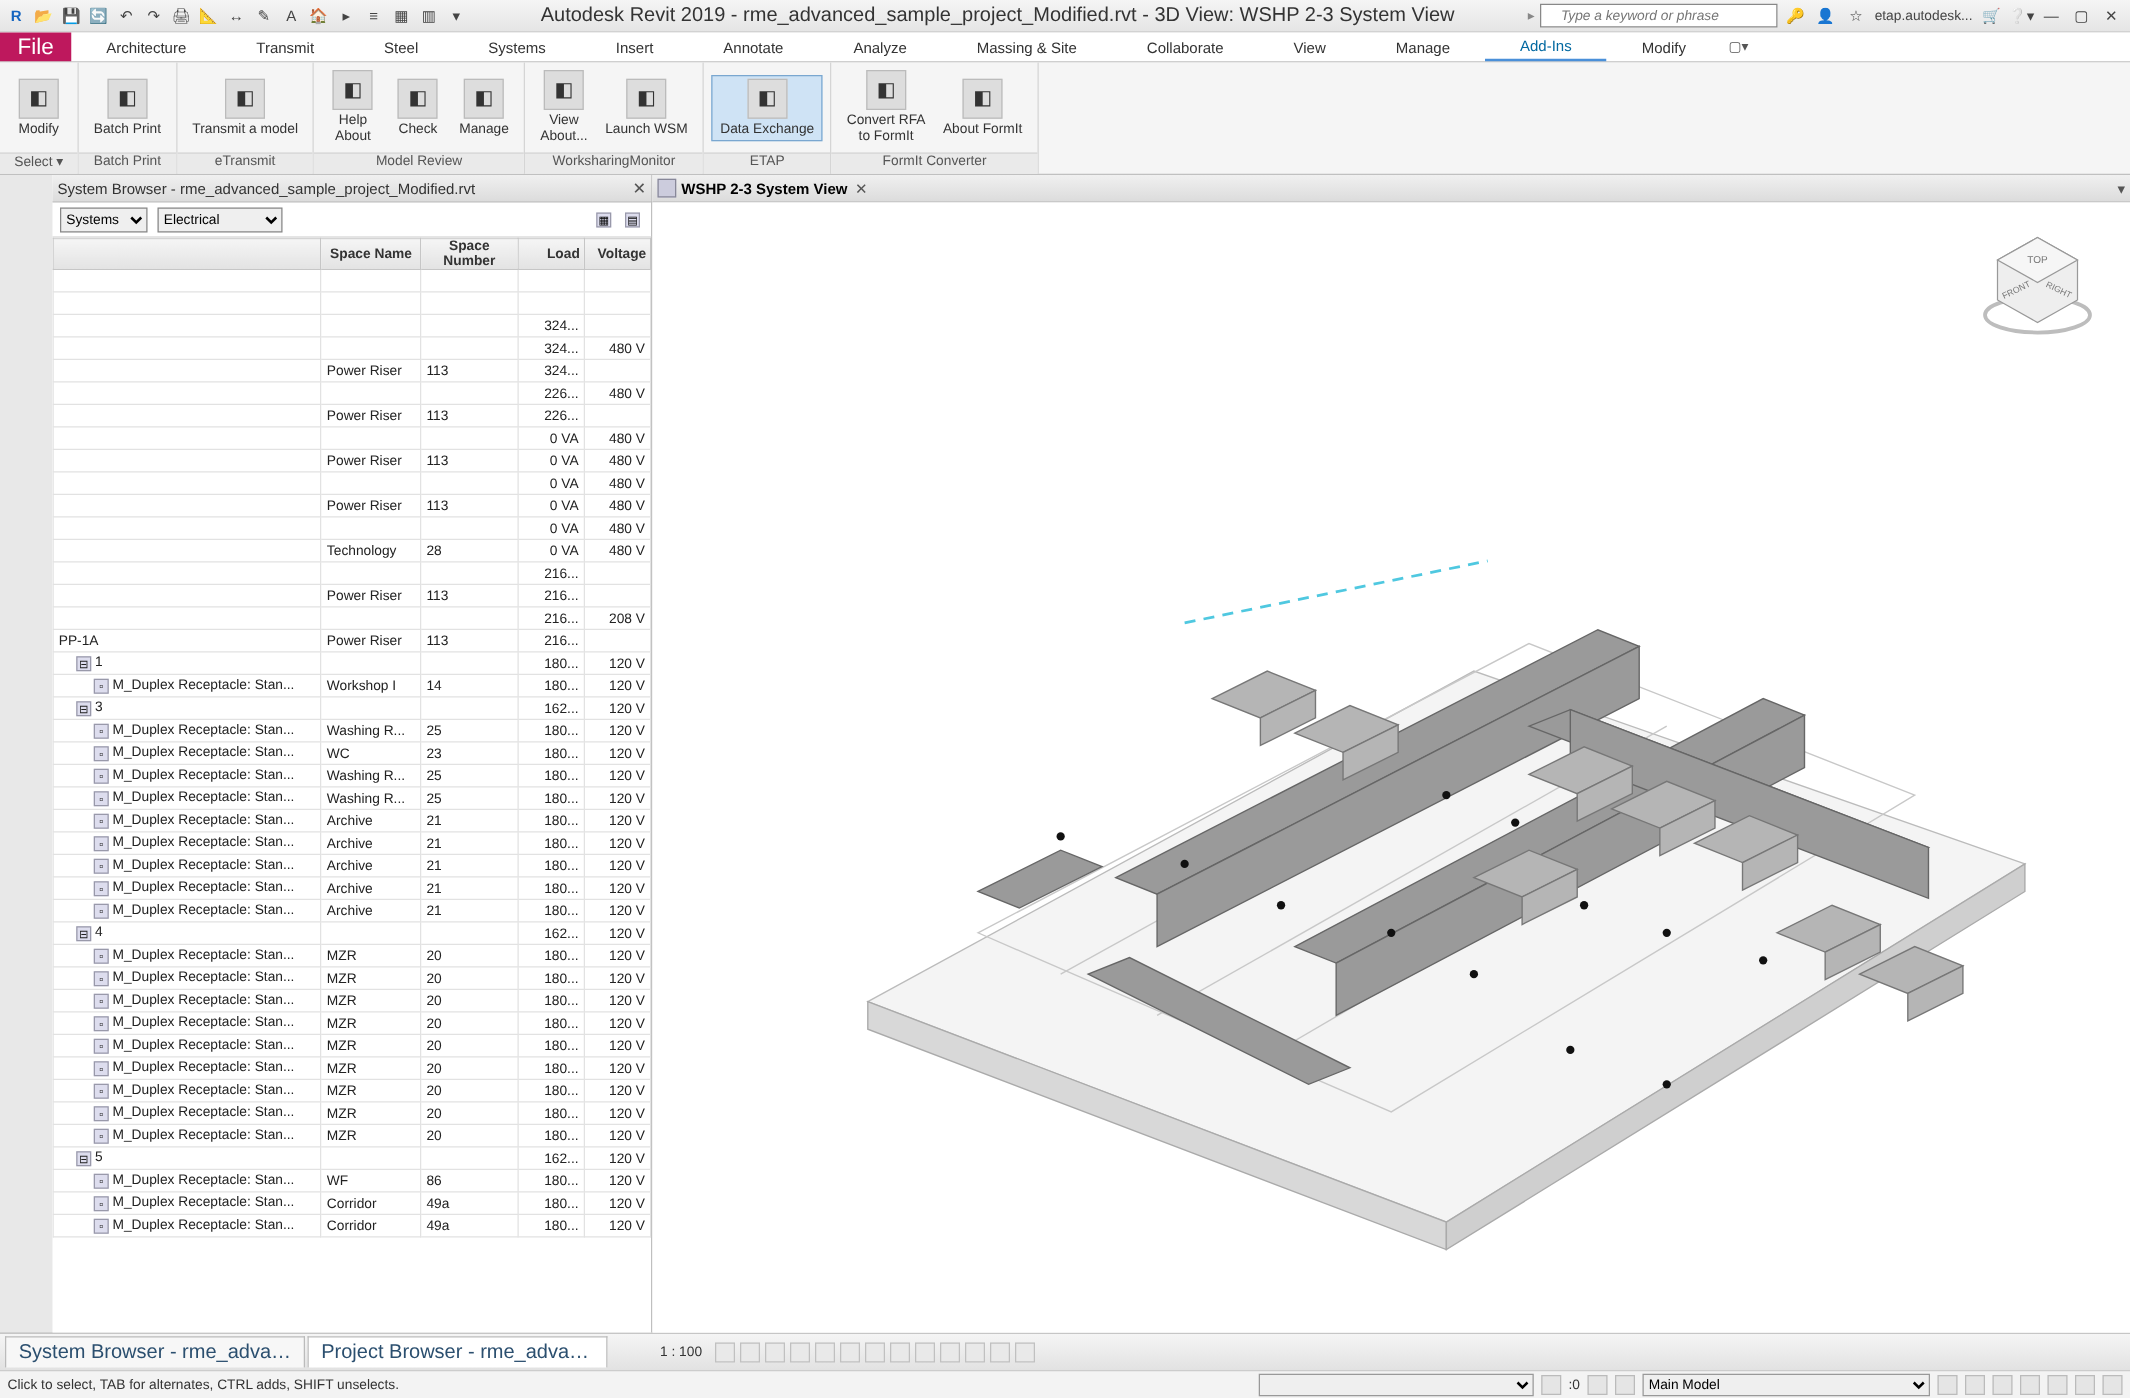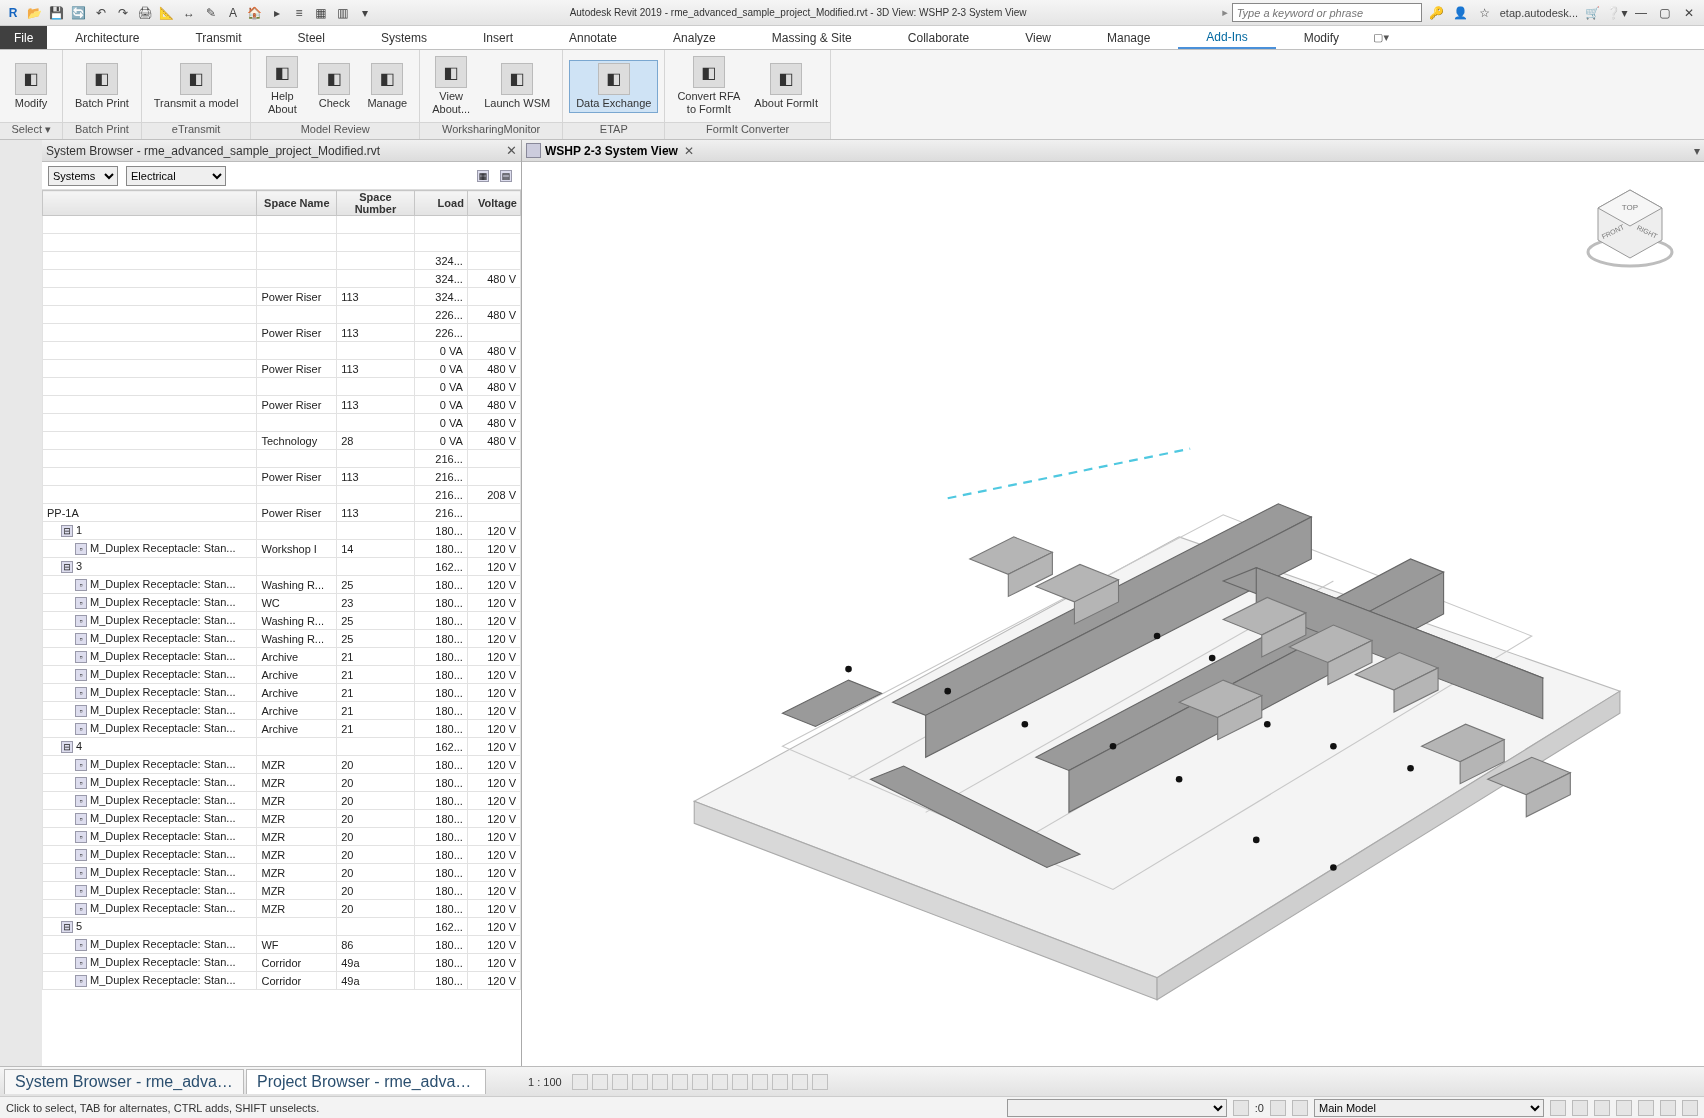--- a/index.html
+++ b/index.html
@@ -1,25 +1,25 @@
 <!DOCTYPE html>
 <html><head>
 <meta charset="utf-8">
 <style>
 * { box-sizing: border-box; margin: 0; padding: 0; font-family: "Segoe UI", Arial, sans-serif; }
 body { width: 1704px; height: 1118px; background: #e8e8e8; overflow: hidden; font-size: 11px; }
 .titlebar { height: 26px; background: linear-gradient(#f5f5f5,#e5e5e5); display: flex; align-items: center; border-bottom: 1px solid #ccc; }
 .titlebar .qat { display: flex; gap: 4px; padding-left: 4px; align-items: center; }
 .titlebar .qat .qicon { width: 18px; height: 18px; display: flex; align-items: center; justify-content: center; color: #444; font-size: 12px; cursor: pointer; }
-.titlebar .title { flex: 1; text-align: center; color: #333; font-size: 10px; }
-.titlebar .search { width: 190px; height: 19px; border: 1px solid #888; background: #fff; font-style: italic; padding: 0 4px; color: #777; font-size: 11px; }
+.titlebar .title { flex: 1; text-align: center; color: #333; font-size: 16px; }
+.titlebar .search { width: 190px; height: 19px; border: 1px solid #888; background: #fff; font-style: italic; padding: 0 16px; color: #777; font-size: 11px; }
 .titlebar .right-icons { display: flex; gap: 6px; padding: 0 6px; align-items: center; }
 .titlebar .right-icons .ricon { width: 18px; height: 18px; display: flex; align-items: center; justify-content: center; color: #444; font-size: 12px; }
 .menubar { height: 24px; background: #fff; display: flex; align-items: stretch; border-bottom: 1px solid #c0c0c0; }
-.menubar .file { background: #404040; color: #fff; padding: 0 14px; display: flex; align-items: center; font-size: 12px; }
+.menubar .file { background: #be185d; color: #fff; padding: 0 14px; display: flex; align-items: center; font-size: 18px; }
 .menubar .tab { padding: 0 28px; display: flex; align-items: center; color: #333; font-size: 12px; cursor: pointer; }
 .menubar .tab.active { border-bottom: 2px solid #4a90d9; color: #0369a1; font-weight: 400; }
 .ribbon { height: 90px; background: #f5f5f5; border-bottom: 1px solid #c0c0c0; display: flex; }
 .ribbon .panel { border-right: 1px solid #d5d5d5; display: flex; flex-direction: column; }
 .ribbon .panel .content { flex: 1; display: flex; align-items: center; padding: 3px 6px; gap: 2px; }
 .ribbon .panel .label { height: 17px; text-align: center; font-size: 11px; color: #555; background: #eaeaea; border-top: 1px solid #d5d5d5; }
 .ribbon .bigbtn { display: flex; flex-direction: column; align-items: center; justify-content: center; padding: 2px 6px; min-width: 50px; cursor: pointer; font-size: 11px; color: #333; text-align: center; line-height: 13px; }
 .ribbon .bigbtn .icoph { width: 32px; height: 32px; background: #ddd; border: 1px solid #bbb; margin-bottom: 2px; display:flex; align-items:center; justify-content:center; font-size: 16px; }
 .ribbon .bigbtn.highlighted { background: #cfe3f5; border: 1px solid #7aa7d0; }
 .main { display: flex; height: calc(100% - 26px - 24px - 90px - 30px - 22px); margin-left: 42px; }

